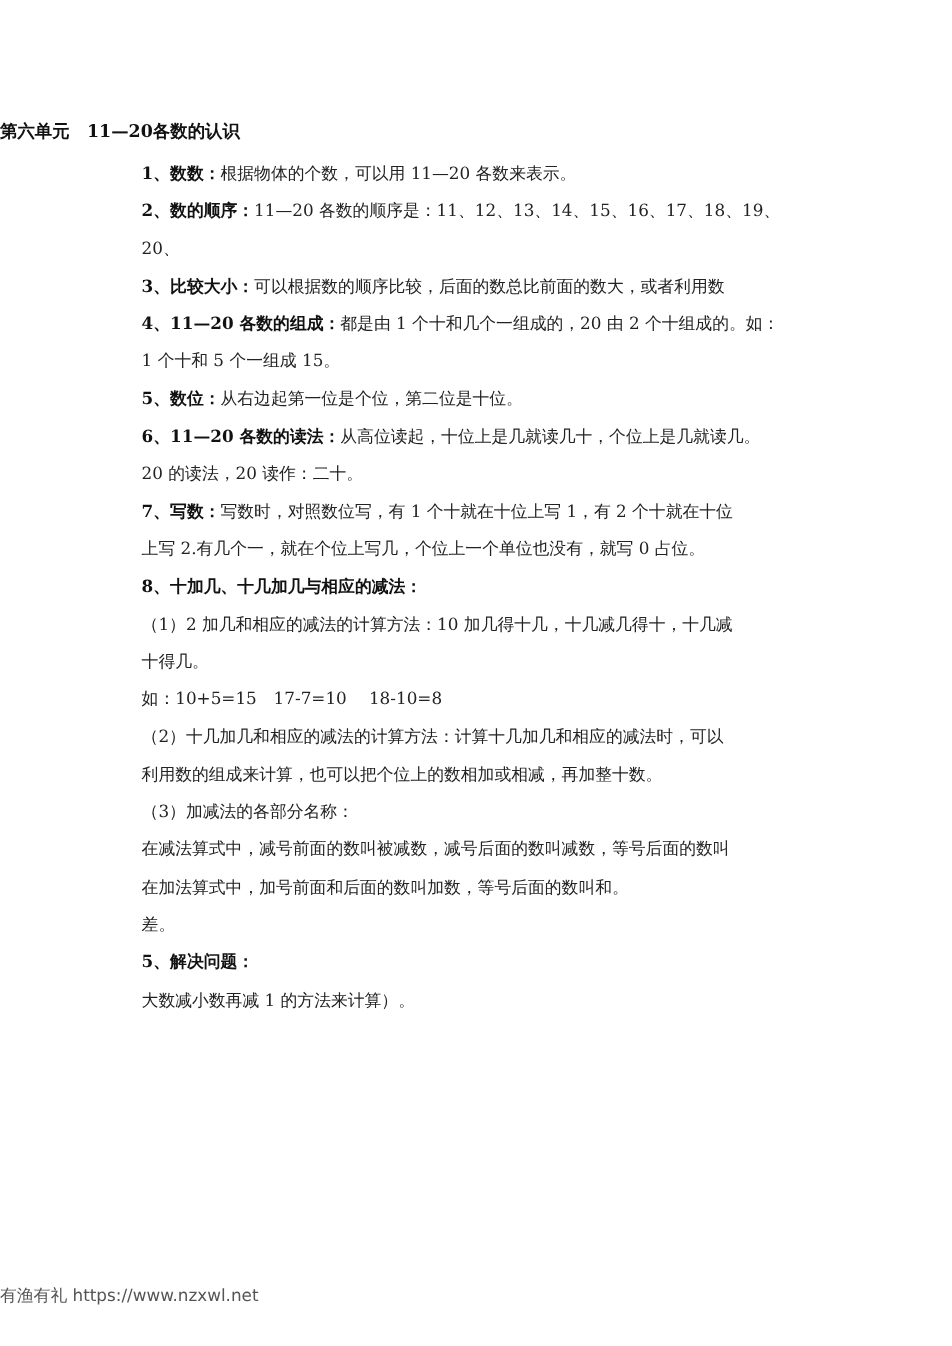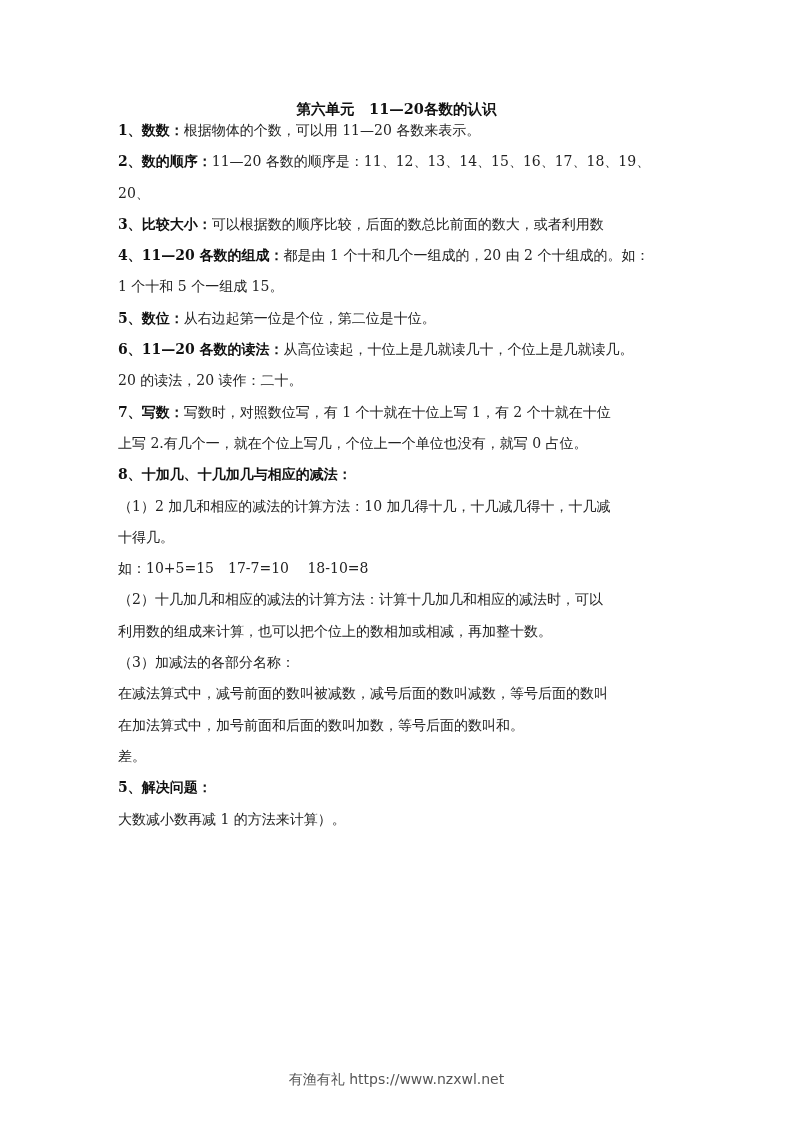--- a/index.html
+++ b/index.html
@@ -3,32 +3,32 @@
   <meta charset="utf-8">
   <style>
     html, body { margin: 0; padding: 0; background: #ffffff; }
     body {
       width: 793px; height: 1122px; position: relative; overflow: hidden;
       font-family: "DejaVu Serif", "Liberation Serif", serif;
       color: #222222;
     }
     .page-title {
       position: absolute; left: 0; width: 793px; top: 100px;
-      text-align: center; font-weight: bold; font-size: 14.5px;
+      text-align: left; font-weight: bold; font-size: 14.5px;
       color: #111111;
     }
     .content {
-      position: absolute; left: 118px; top: 115px; width: 560px;
+      position: absolute; left: 118px; top: 130px; width: 560px;
       font-size: 14px; line-height: 31.3px;
     }
     .line { white-space: nowrap; height: 31.3px; }
     .b { font-weight: bold; color: #111111; }
     .footer {
       position: absolute; left: 0; width: 793px; top: 1071px;
-      text-align: center; font-family: "DejaVu Sans", "Liberation Sans", sans-serif;
+      font-family: "DejaVu Sans", "Liberation Sans", sans-serif;
       font-size: 14px; color: #555555;
     }
   </style>
 </head>
 <body>
 
 <div class="page-title">第六单元　11—20各数的认识</div>
 
 <div class="content">
 

